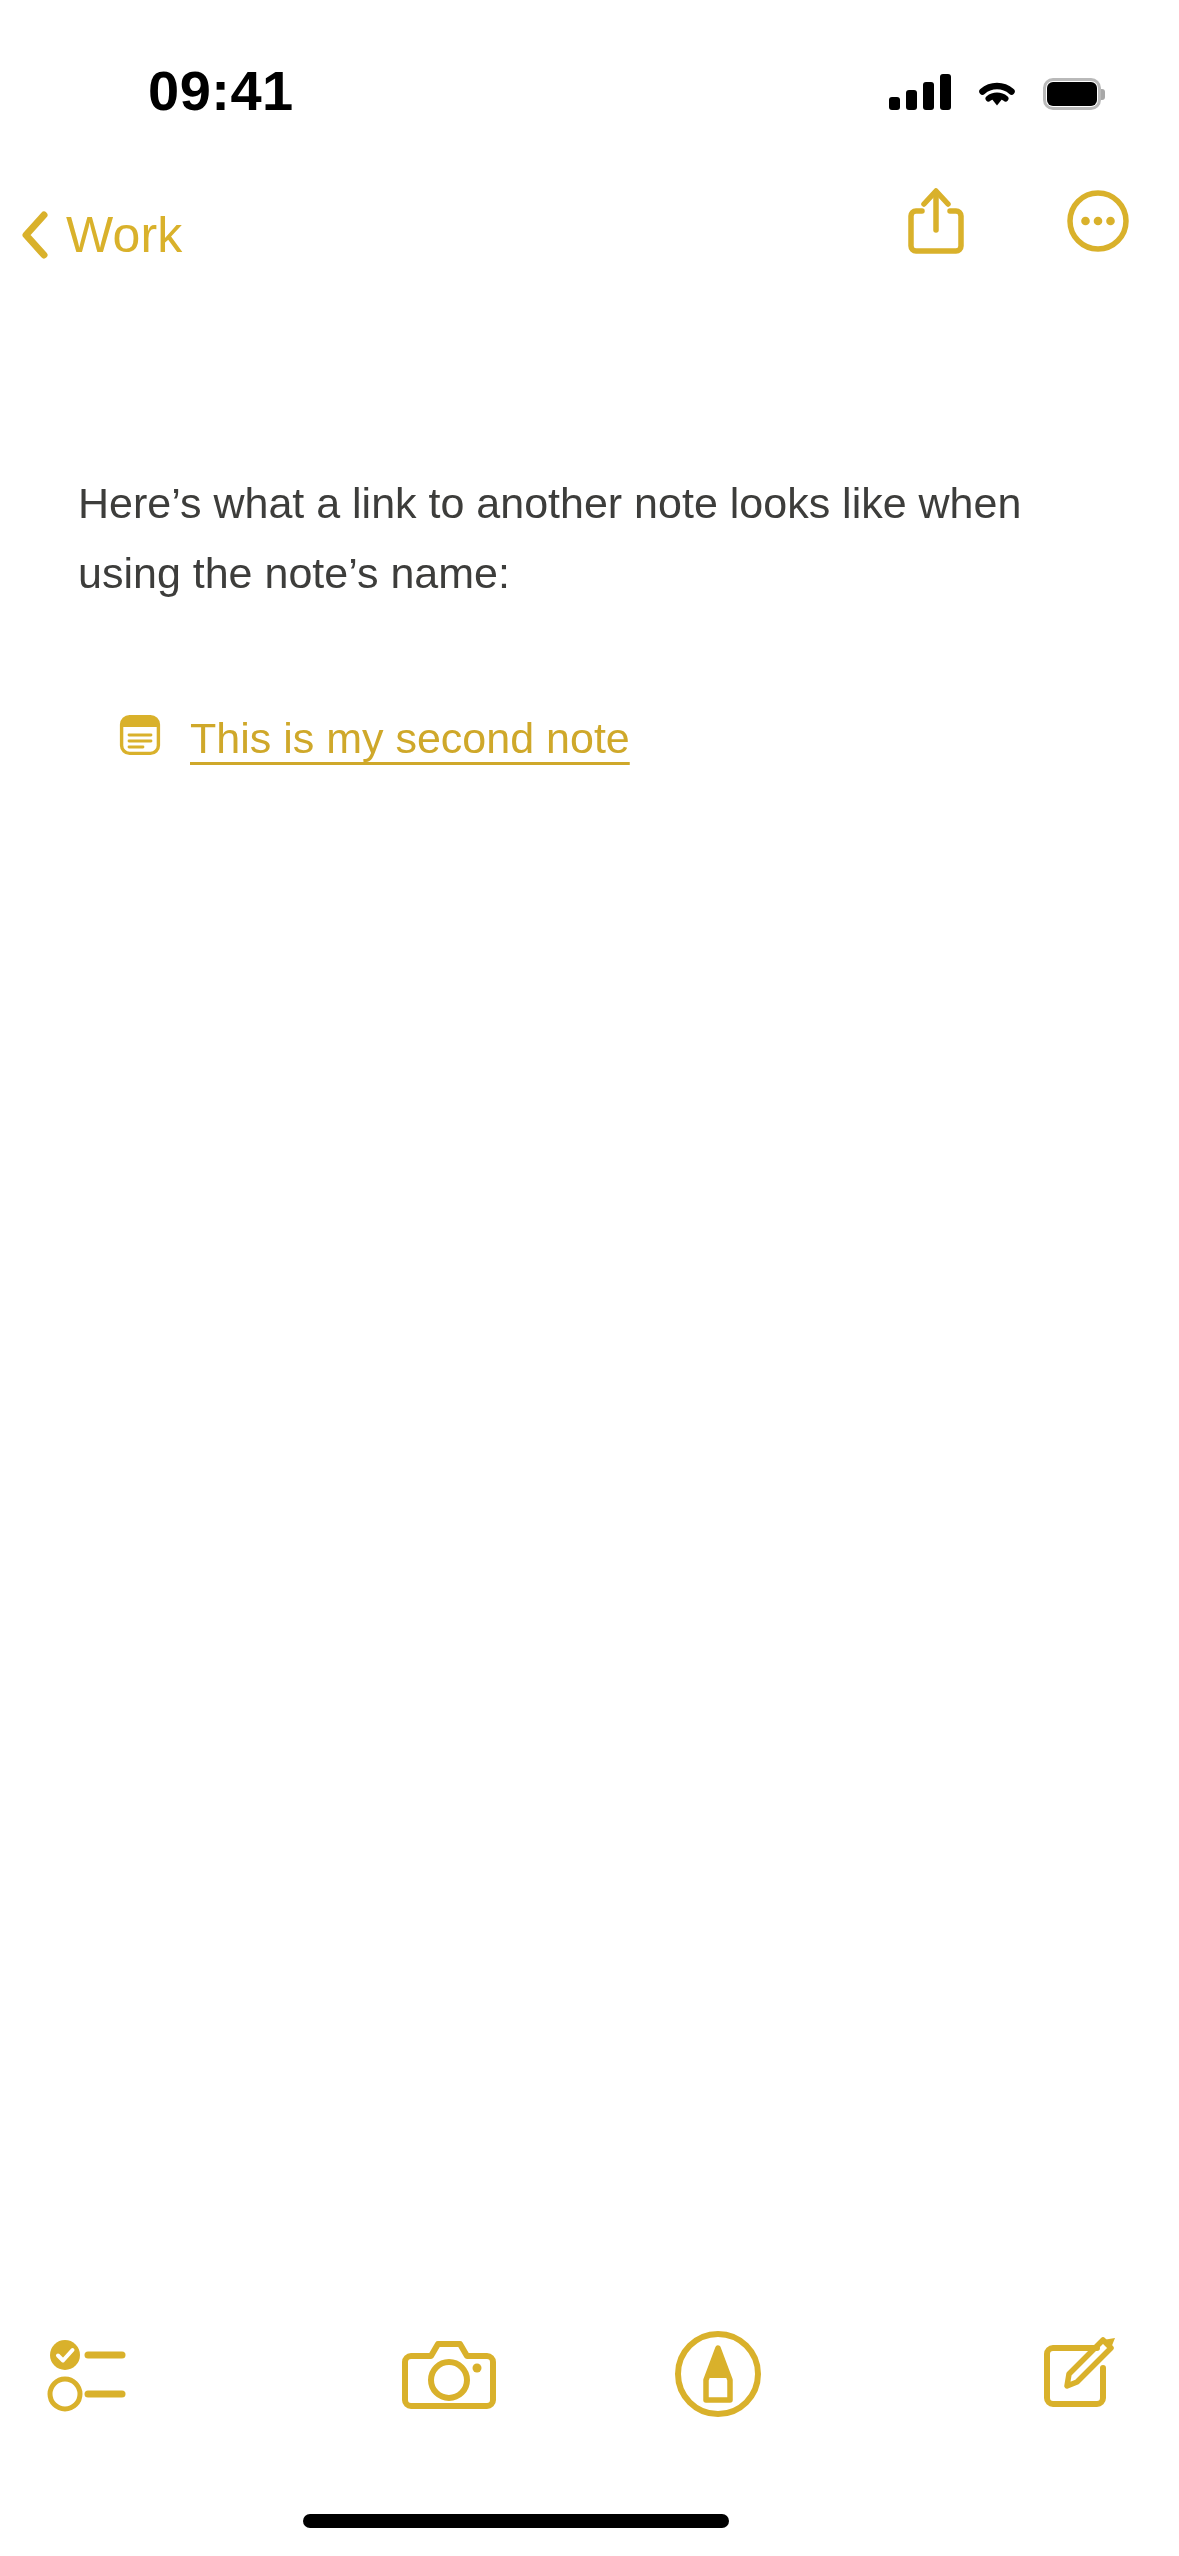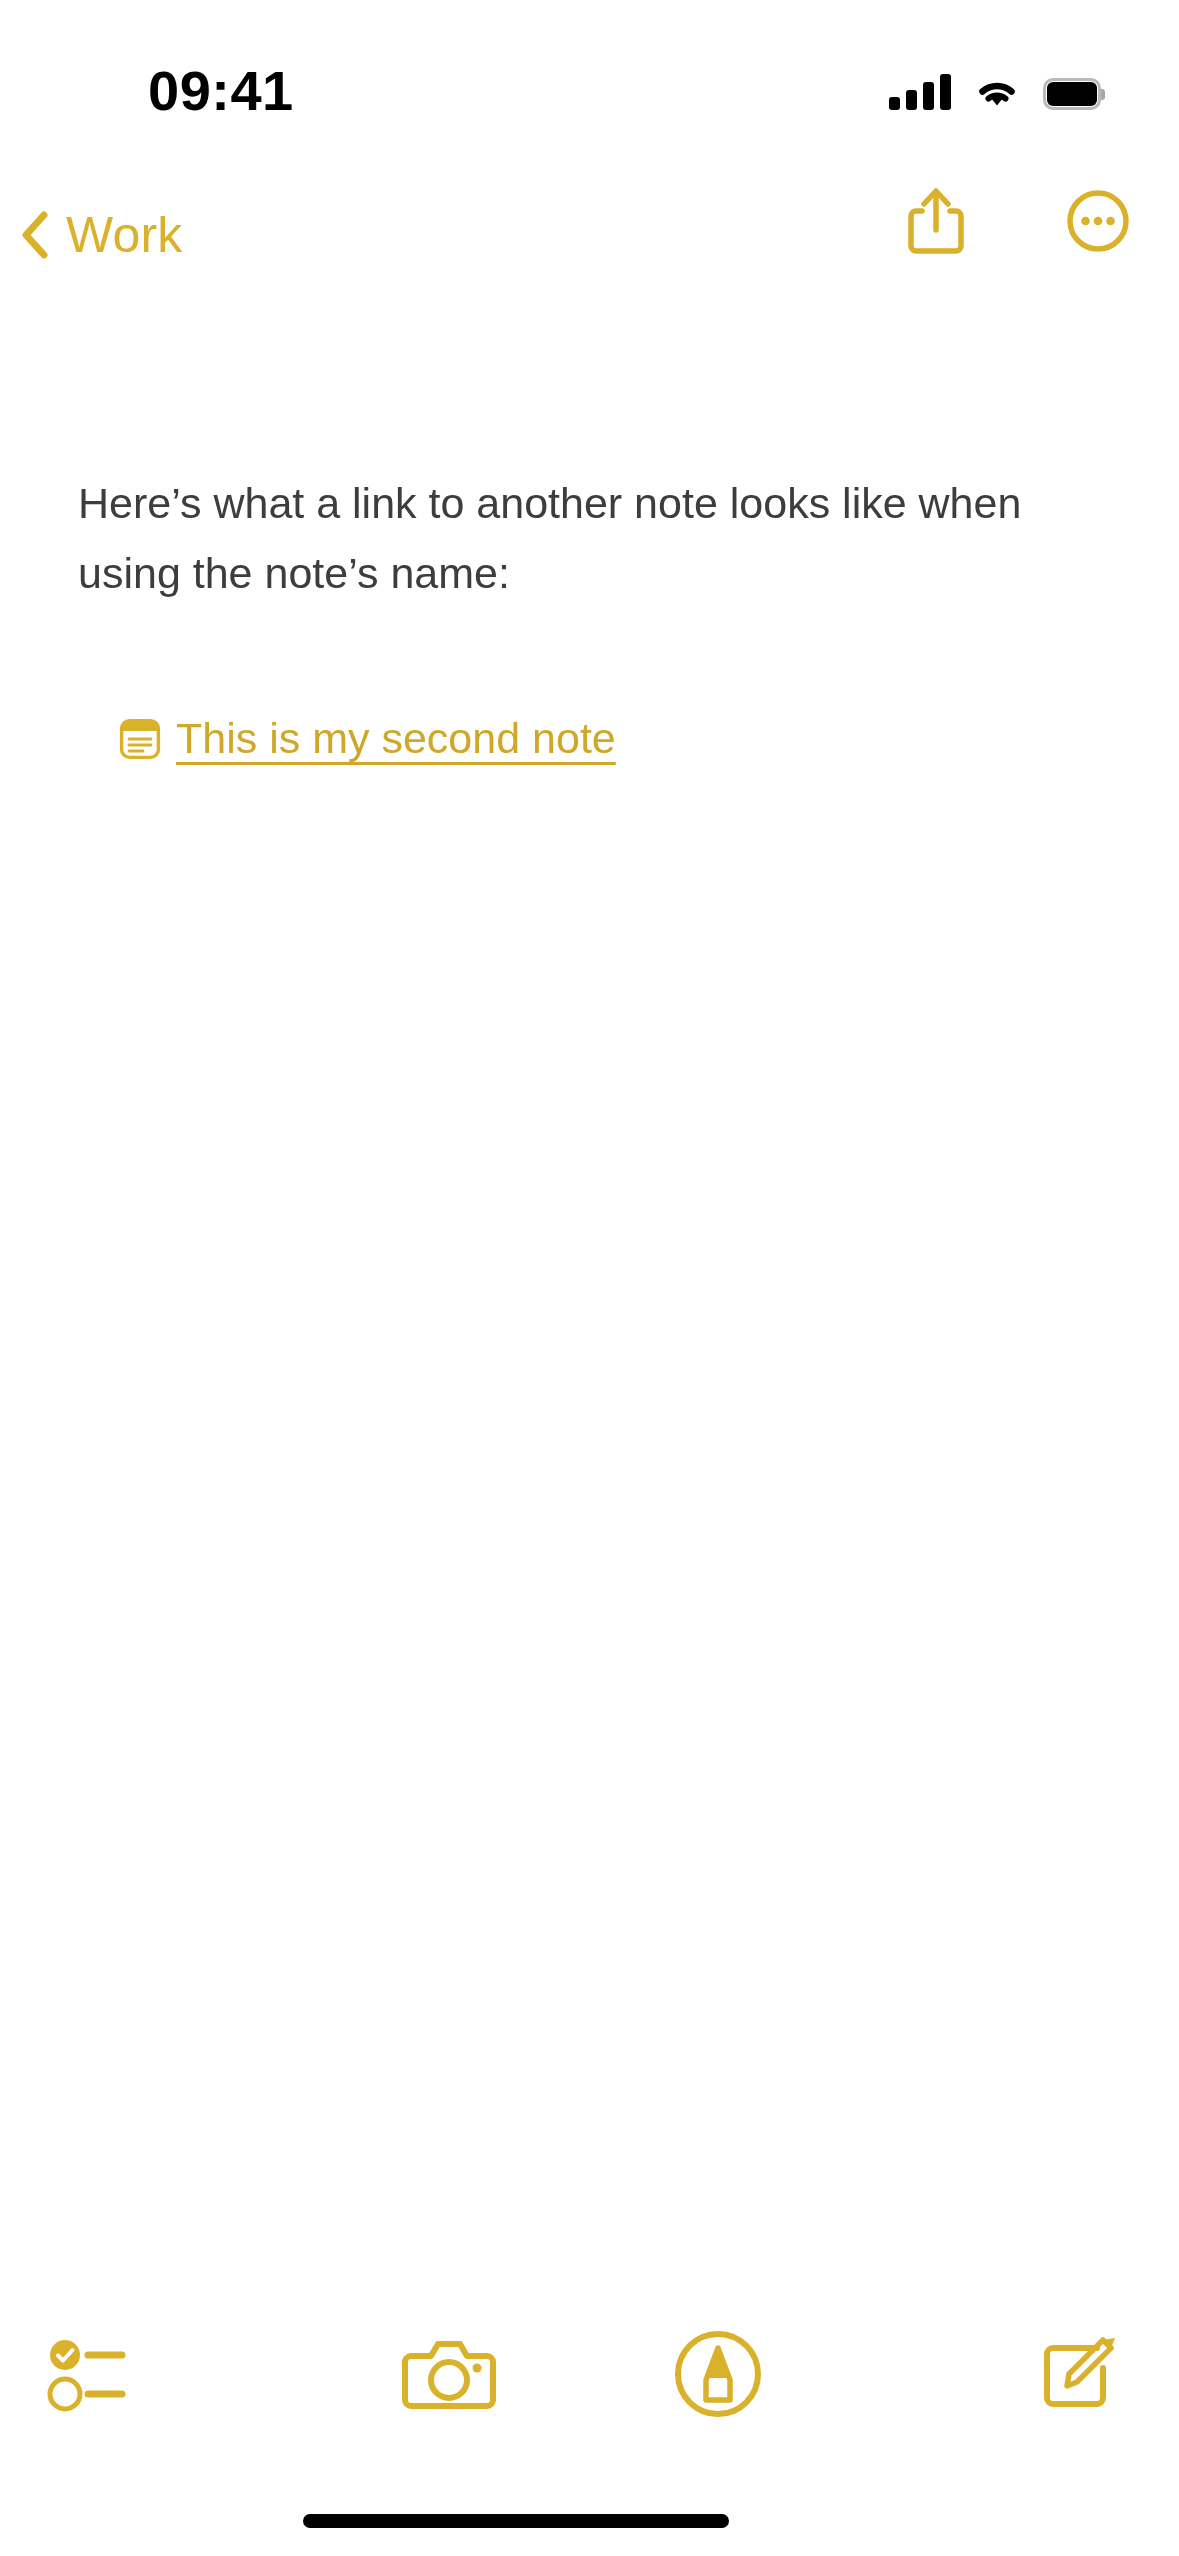--- a/index.html
+++ b/index.html
@@ -64,21 +64,21 @@
   .note-title{
     position:absolute; left:78px; top:318px;
     font-size:62px; font-weight:700; color:#403F3D; letter-spacing:-0.5px;
   }
   .note-para{
     position:absolute; left:78px; top:468px; width:990px;
     font-size:43px; line-height:70px; color:#3D3D3B;
   }
   .note-link-row{
     position:absolute; left:78px; top:714px;
-    display:flex; align-items:center; gap:15px; cursor:pointer;padding-left:41px;
+    display:flex; gap:29px; cursor:pointer;padding-left:41px;
   }
   .note-link-icon{ width:42px; height:42px; flex:0 0 auto; }
   .note-link-text{
     font-size:43px; color:#CFA82A;
     text-decoration:underline; text-decoration-thickness:3px;
     text-underline-offset:9px;
   }
 
   
   .toolbar{

